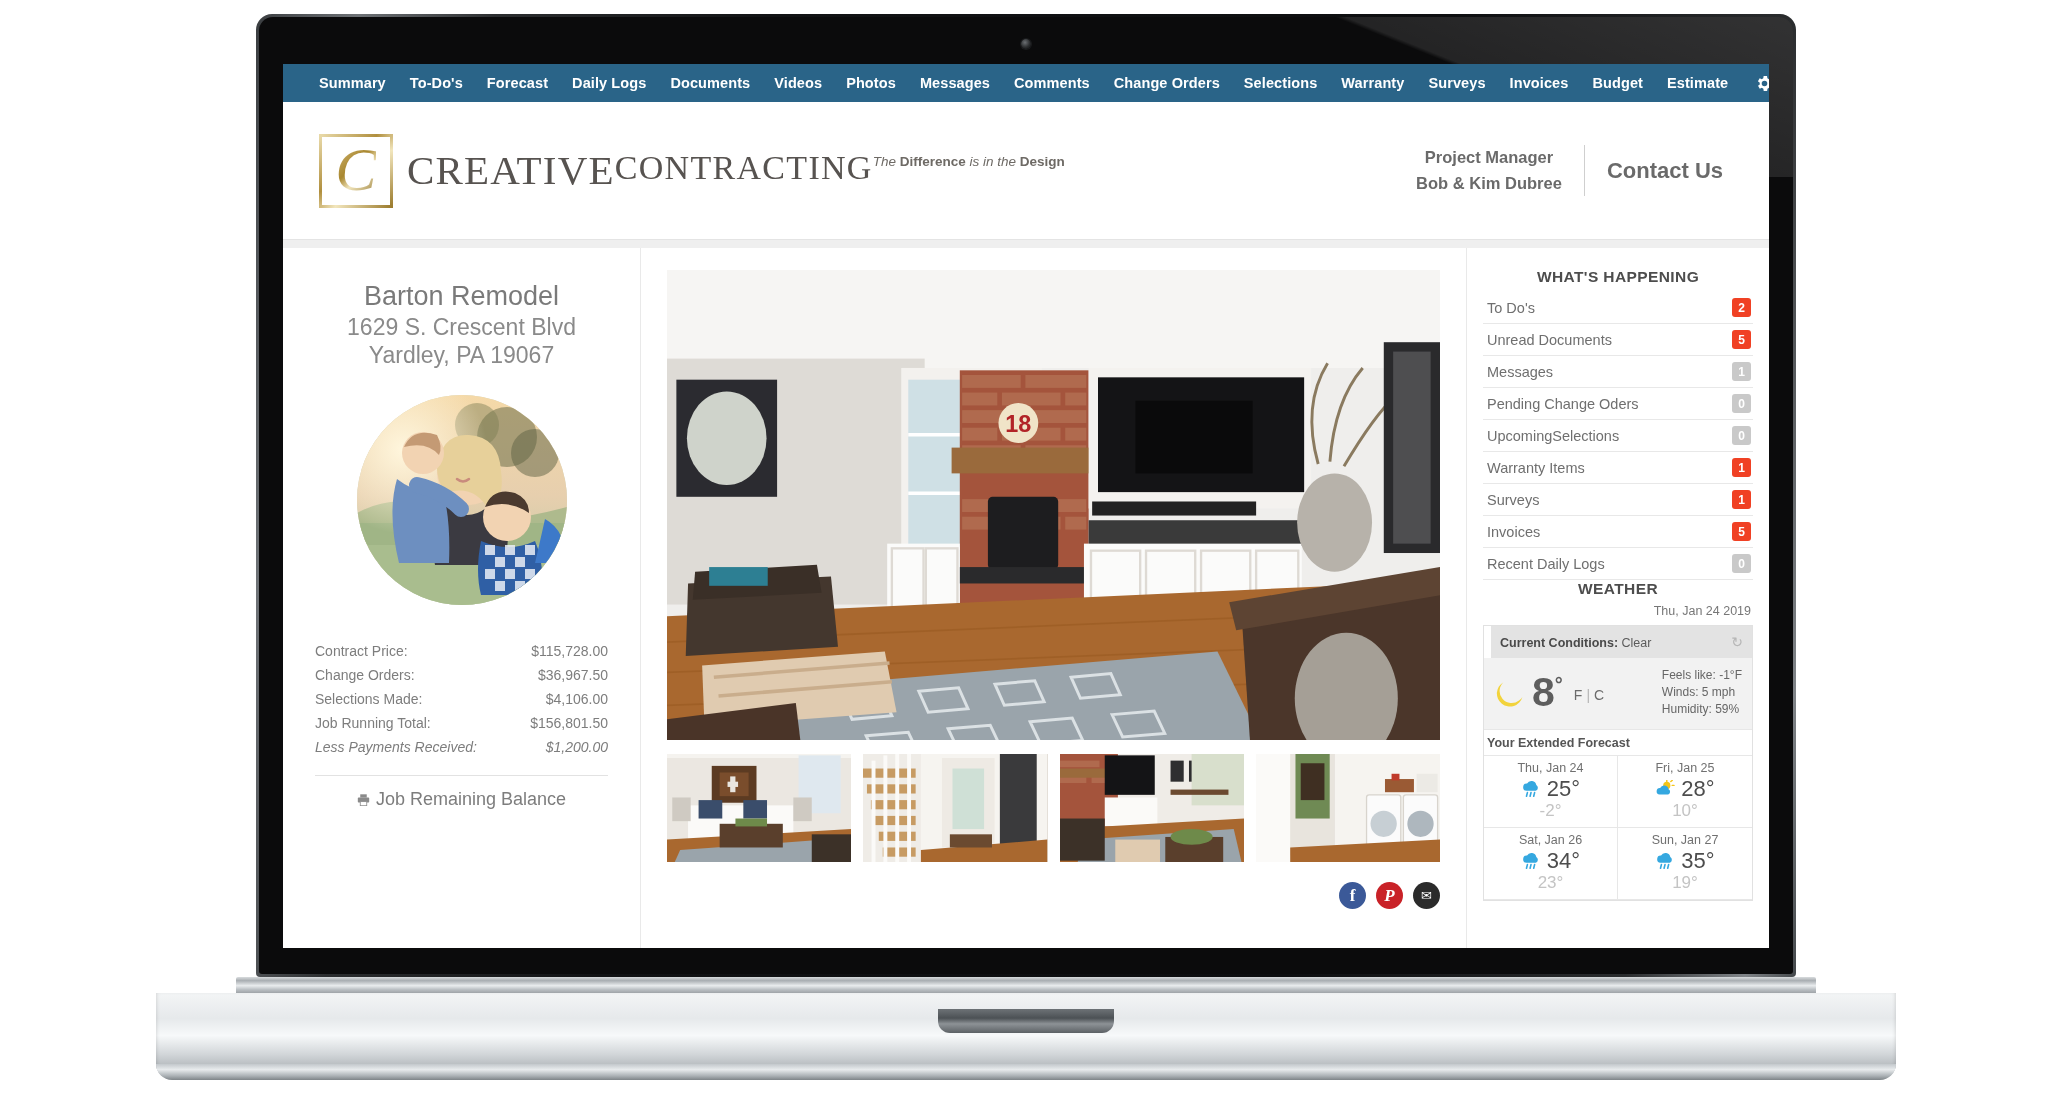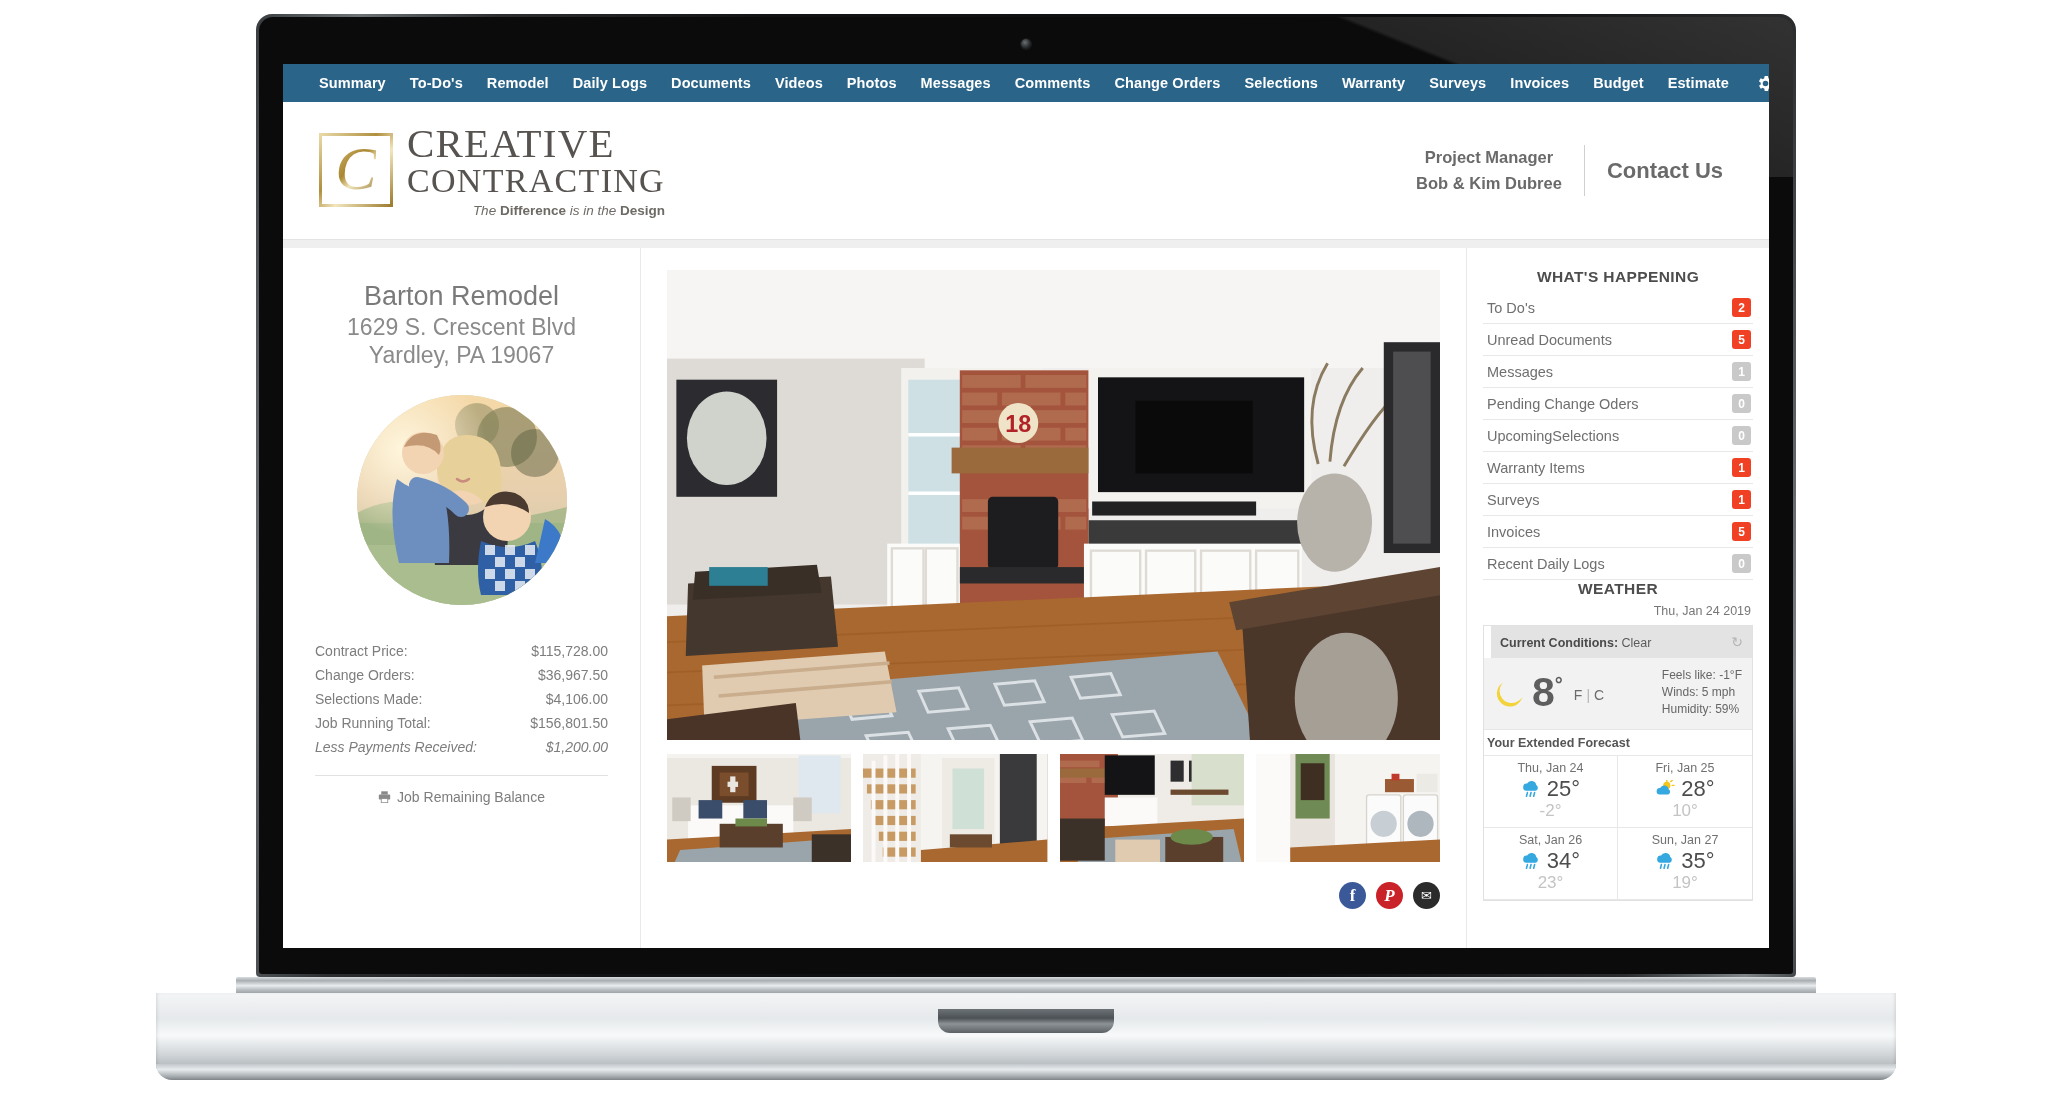--- a/index.html
+++ b/index.html
@@ -168,21 +168,21 @@
     transform: translate(-50%,-54%);
     font-family: "Liberation Serif", serif;
     font-style: italic;
     font-size: 62px;
     line-height: 1;
     background: linear-gradient(135deg,#d9c285 0%,#a9872f 45%,#f0e4bb 62%,#8f7026 100%);
     -webkit-background-clip: text;
     background-clip: text;
     color: transparent;
   }
-  .logo-text { display: flex; flex-direction: column; }
+  .logo-text { display: flex; flex-direction: row; }
   .logo-l1 {
     font-family: "Liberation Serif", serif;
     font-size: 41px;
     letter-spacing: 1.2px;
     color: #575350;
     line-height: 0.98;
   }
   .logo-l2 {
     font-family: "Liberation Serif", serif;
     font-size: 34px;
@@ -267,21 +267,21 @@
   }
   .fin-row.italic { font-style: italic; }
   .fin-row .v { font-variant-numeric: tabular-nums; }
 
   .fin-sep {
     margin: 16px 14px 0 14px;
     border-top: 1px solid #e2e2e2;
   }
   .balance-label {
     margin-top: 13px;
-    font-size: 14px;
+    font-size: 18px;
     color: #7d7d7d;
     display: flex;
     align-items: center;
     justify-content: center;
     gap: 6px;
   }
   .balance-value {
     margin-top: 12px;
     font-size: 29px;
     font-weight: bold;
@@ -461,21 +461,21 @@
       <div class="lid-inner">
         <div class="camera"></div>
         <div class="lid-gloss"></div>
 
         <div class="screen">
           <div class="page">
 
             <div class="navbar">
               <div class="nav-item">Summary</div>
               <div class="nav-item">To-Do's</div>
-              <div class="nav-item">Remodel</div>
+              <div class="nav-item">Forecast</div>
               <div class="nav-item">Daily Logs</div>
               <div class="nav-item">Documents</div>
               <div class="nav-item">Videos</div>
               <div class="nav-item">Photos</div>
               <div class="nav-item">Messages</div>
               <div class="nav-item">Comments</div>
               <div class="nav-item">Change Orders</div>
               <div class="nav-item">Selections</div>
               <div class="nav-item">Warranty</div>
               <div class="nav-item">Surveys</div>

